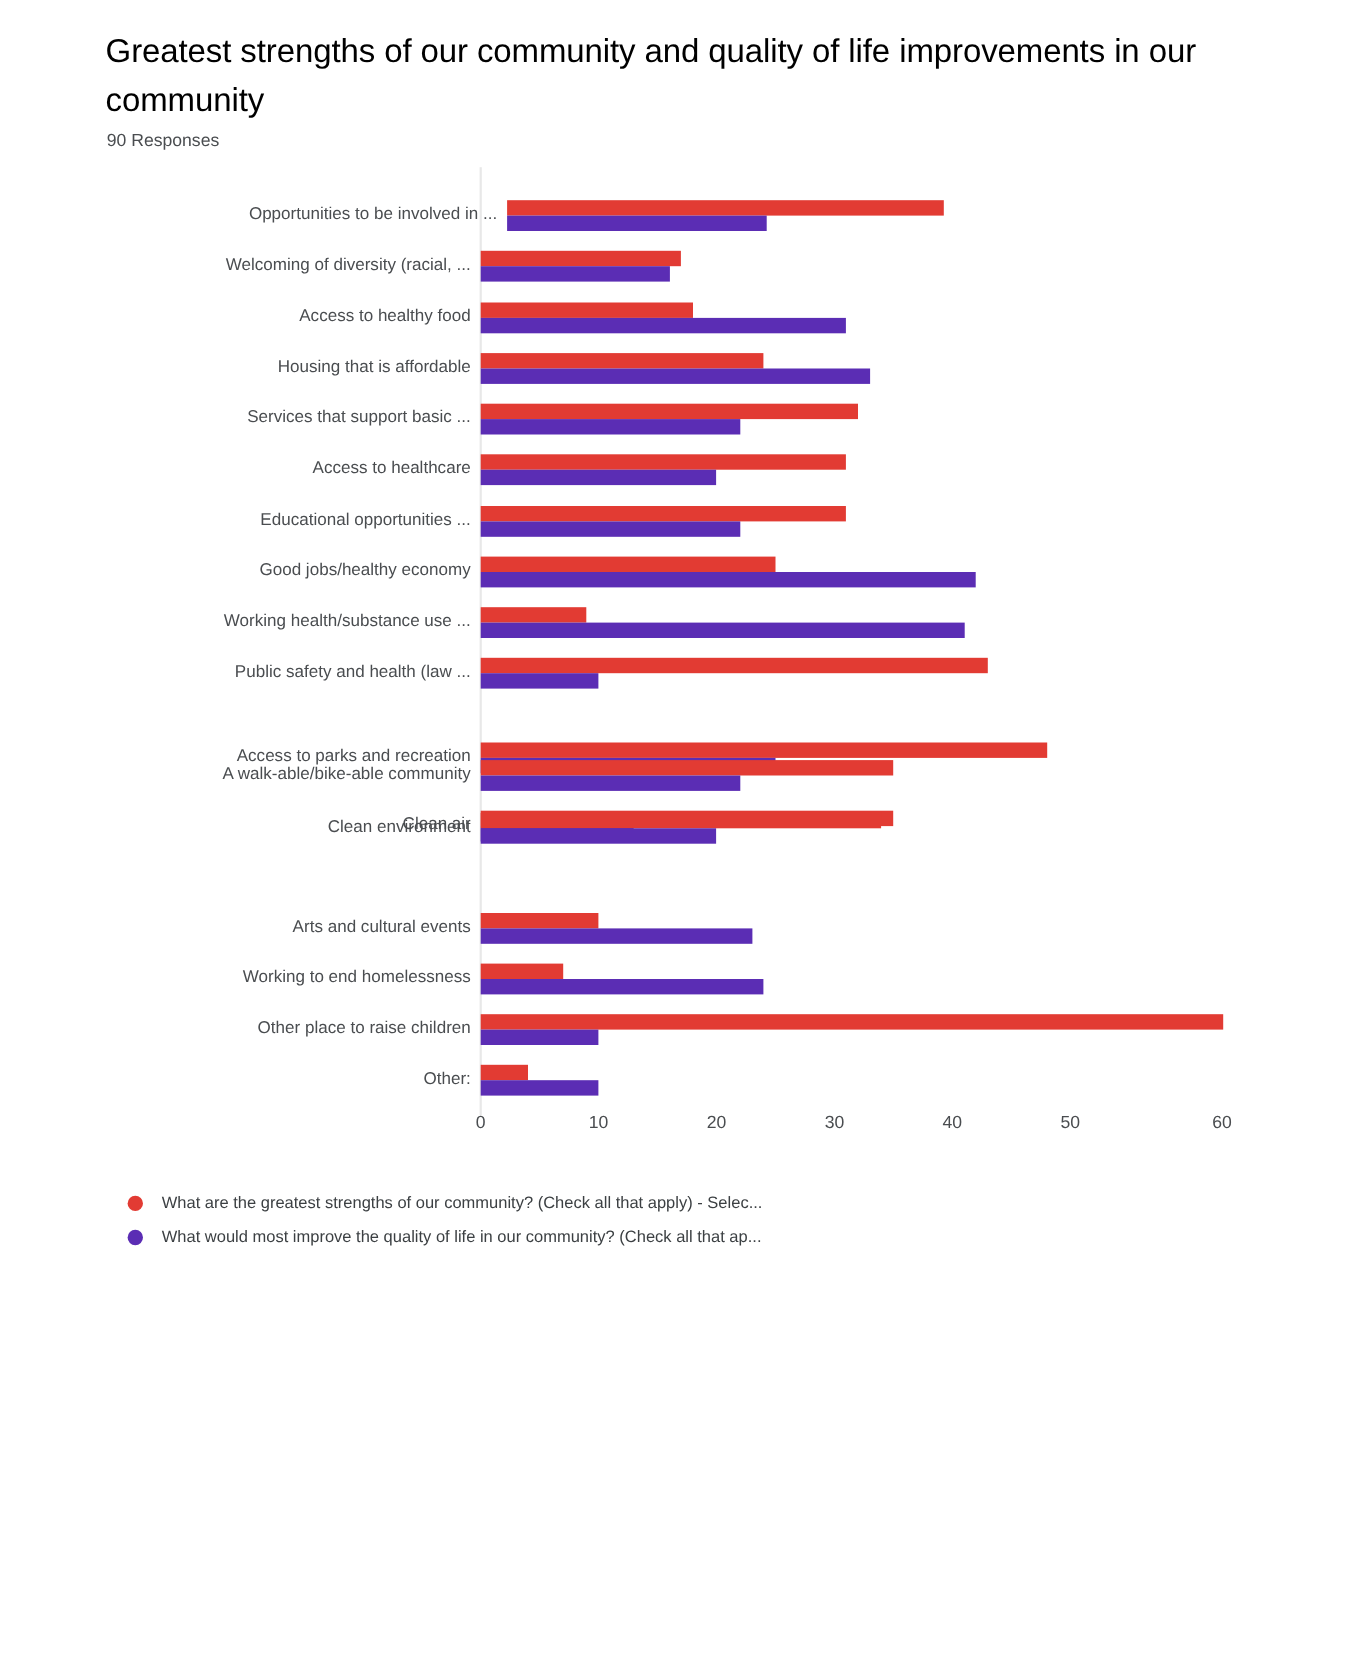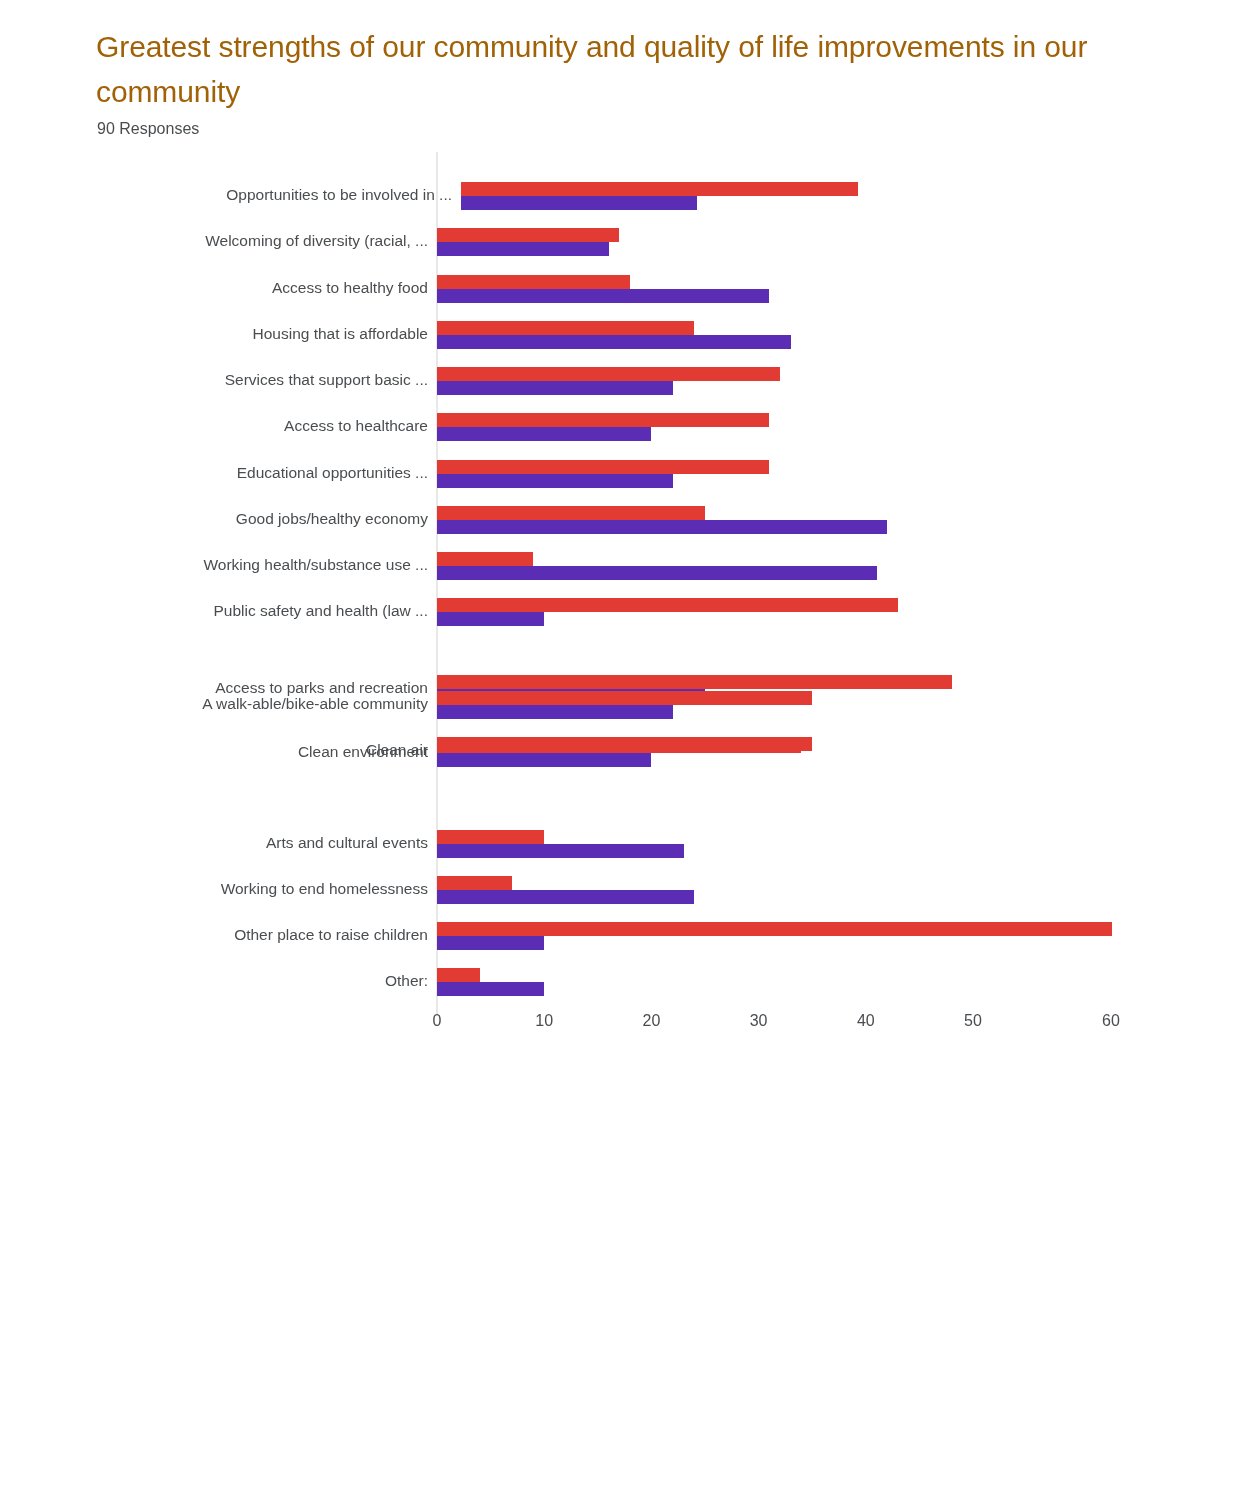--- a/index.html
+++ b/index.html
@@ -24,21 +24,21 @@
 
   
   .chart-title {
     position: absolute;
     left: 96px;
     top: 24px;
     width: 1045px;
     font-size: 30px;
     line-height: 45px;
     font-weight: 400;
-    color: #a16207;
+    color: #000000;
     letter-spacing: -0.1px;
   }
   .chart-subtitle {
     position: absolute;
     left: 97px;
     top: 118px;
     font-size: 16px;
     line-height: 22px;
     font-weight: 400;
     color: #4a4d50;
@@ -285,14 +285,24 @@
         <div class="x-tick" style="left: 437px;">0</div>
         <div class="x-tick" style="left: 544.2px;">10</div>
         <div class="x-tick" style="left: 651.4px;">20</div>
         <div class="x-tick" style="left: 758.6px;">30</div>
         <div class="x-tick" style="left: 865.8px;">40</div>
         <div class="x-tick" style="left: 973px;">50</div>
         <div class="x-tick" style="left: 1111px;">60</div>
       </div>
   </div>
 
+  <div class="legend" id="legend">
+      <div class="legend-item">
+        <span class="legend-dot" style="background: rgb(226, 59, 51);"></span>
+        <span class="legend-text">What are the greatest strengths of our community? (Check all that apply) - Selec...</span>
+      </div>
+      <div class="legend-item">
+        <span class="legend-dot" style="background: rgb(91, 45, 180);"></span>
+        <span class="legend-text">What would most improve the quality of life in our community? (Check all that ap...</span>
+      </div>
+    </div>
 
 </div>
 
 </body></html>

